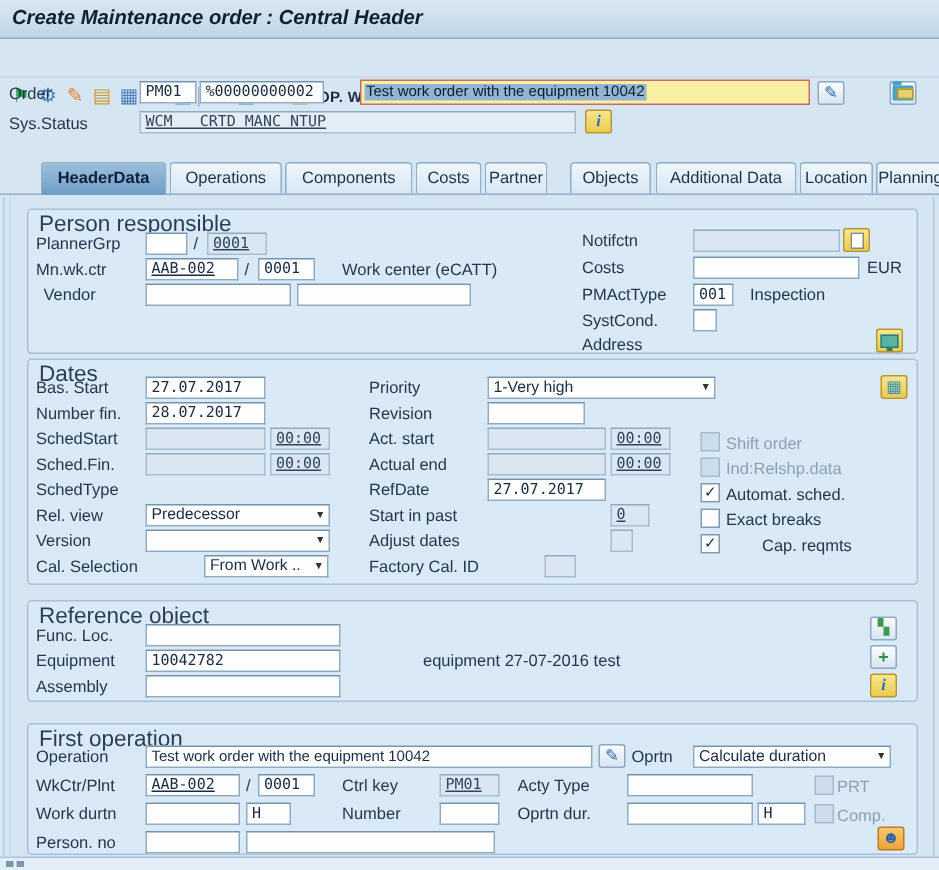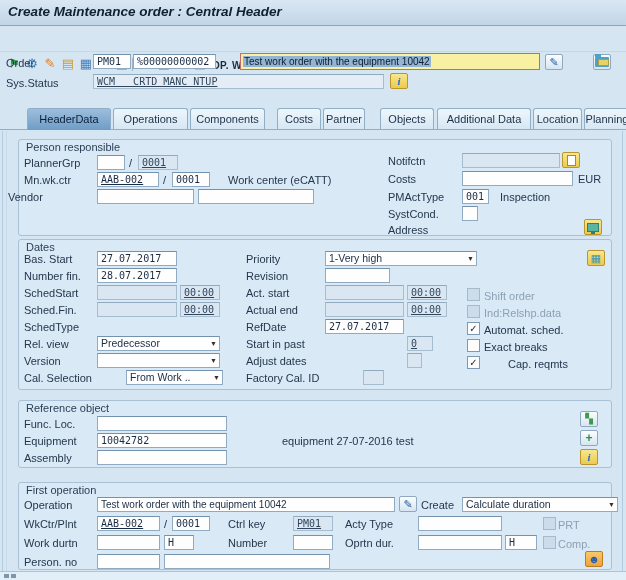--- a/index.html
+++ b/index.html
@@ -30,26 +30,26 @@
   .fld.sans{font-family:"Liberation Sans",sans-serif;}
   .ul{text-decoration:underline;}
   .descfld{height:17px;box-sizing:border-box;background:#f8f0a2;border:1px solid #c96a6a;
            font-size:10px;line-height:14px;padding:1px 2px;white-space:nowrap;overflow:hidden;}
   .descfld .sel{background:#93b5d3;color:#0e1c2e;padding:0 1px;}
   .dd{height:15px;box-sizing:border-box;background:#fefefe;border:1px solid #8fabc4;border-top-color:#7392ae;
       font-size:10.5px;line-height:13px;color:#1a2c44;padding:0 14px 0 3px;white-space:nowrap;overflow:hidden;}
   .dd .arr{position:absolute;right:2px;top:3px;font-size:7px;color:#333;line-height:8px;}
   
   .grp{box-sizing:border-box;border:1px solid #a9c1d6;border-radius:3px;background:#d9e9f6;}
-  .gtitle{font-size:11px;color:#2a3e56;white-space:nowrap;}
+  .gtitle{font-size:15px;color:#2a3e56;white-space:nowrap;}
   
   .tab{top:108px;height:21px;box-sizing:border-box;border:1px solid #8fafc9;border-bottom:none;
        border-radius:3px 3px 0 0;background:linear-gradient(#eef6fc,#d6e7f3);
        font-size:11px;color:#1c3048;text-align:center;line-height:20px;overflow:hidden;}
-  .tab.active{background:linear-gradient(#9dbedd,#6f9cc6);color:#0a2038;font-weight:normal;height:22px;z-index:3;}
+  .tab.active{background:linear-gradient(#9dbedd,#6f9cc6);color:#0a2038;font-weight:bold;height:22px;z-index:3;}
   .tabline{left:0;top:129px;width:626px;height:1px;background:#8fafc9;z-index:1;}
   
   .btn{width:18px;height:16px;box-sizing:border-box;background:linear-gradient(#fbfdfe,#d7e5f0);
        border:1px solid #8fa9c2;border-radius:2px;display:flex;align-items:center;justify-content:center;
        font-size:10px;line-height:10px;}
   .btn.yellow{background:linear-gradient(#f8e78e,#ebca4e);border-color:#b9952c;}
   .btn.orange{background:linear-gradient(#f8c96a,#eda33c);border-color:#bb7d1f;}
   .g-pencil{color:#2a62aa;font-size:11px;}
   .g-info{font-family:"Liberation Serif",serif;font-style:italic;font-weight:bold;color:#2c6cc0;font-size:11px;}
   .g-org{color:#3f9a50;font-size:10px;}
@@ -113,21 +113,21 @@
 
   <span class="abs lbl" style="left:6px;top:77px">Sys.Status</span>
   <div class="abs fld ro" style="left:93px;top:74px;width:291px;background:#e4edf5">WCM   CRTD MANC NTUP</div>
   <div class="abs btn yellow" style="left:390px;top:73px">
     <span class="g-info">i</span>
   </div>
 
   <div class="abs tabline"></div>
   <div class="abs tab active" style="left:27px;width:84px">HeaderData</div>
   <div class="abs tab" style="left:113px;width:75px">Operations</div>
-  <div class="abs tab" style="left:190px;width:75px">Components</div>
+  <div class="abs tab" style="left:190px;width:85px">Components</div>
   <div class="abs tab" style="left:277px;width:44px">Costs</div>
   <div class="abs tab" style="left:323px;width:42px">Partner</div>
   <div class="abs tab" style="left:380px;width:54px">Objects</div>
   <div class="abs tab" style="left:437px;width:94px">Additional Data</div>
   <div class="abs tab" style="left:533px;width:49px">Location</div>
   <div class="abs tab" style="left:584px;width:46px">Planning</div>
 
   <div class="abs vline" style="left:2px;top:131px;height:440px"></div>
   <div class="abs vline" style="left:6px;top:131px;height:440px;background:#c6d9e8"></div>
   <div class="abs vline" style="left:622px;top:131px;height:440px"></div>
@@ -139,21 +139,21 @@
   <div class="abs fld" style="left:97px;top:155px;width:28px"></div>
   <span class="abs lbl" style="left:129px;top:157px">/</span>
   <div class="abs fld ro" style="left:138px;top:155px;width:40px">0001</div>
 
   <span class="abs lbl" style="left:24px;top:174px">Mn.wk.ctr</span>
   <div class="abs fld ul" style="left:97px;top:172px;width:62px">AAB-002</div>
   <span class="abs lbl" style="left:163px;top:174px">/</span>
   <div class="abs fld" style="left:172px;top:172px;width:38px">0001</div>
   <span class="abs lbl" style="left:228px;top:174px">Work center (eCATT)</span>
 
-  <span class="abs lbl" style="left:8px;top:191px">Vendor</span>
+  <span class="abs lbl" style="left:29px;top:191px">Vendor</span>
   <div class="abs fld" style="left:97px;top:189px;width:97px"></div>
   <div class="abs fld" style="left:198px;top:189px;width:116px"></div>
 
   <span class="abs lbl" style="left:388px;top:155px">Notifctn</span>
   <div class="abs fld ro" style="left:462px;top:153px;width:98px"></div>
   <div class="abs btn yellow" style="left:562px;top:152px">
     <span class="ico-page"></span>
   </div>
 
   <span class="abs lbl" style="left:388px;top:173px">Costs</span>
@@ -191,21 +191,21 @@
   <div class="abs dd" style="left:97px;top:336px;width:123px">
     <span>Predecessor</span>
     <span class="arr">▼</span>
   </div>
   <span class="abs lbl" style="left:24px;top:355px">Version</span>
   <div class="abs dd" style="left:97px;top:353px;width:123px">
     <span></span>
     <span class="arr">▼</span>
   </div>
   <span class="abs lbl" style="left:24px;top:372px">Cal. Selection</span>
-  <div class="abs dd" style="left:126px;top:370px;width:97px">
+  <div class="abs dd" style="left:136px;top:370px;width:83px">
     <span>From Work ..</span>
     <span class="arr">▼</span>
   </div>
 
   <span class="abs lbl" style="left:246px;top:253px">Priority</span>
   <div class="abs dd" style="left:325px;top:251px;width:152px">
     <span>1-Very high</span>
     <span class="arr">▼</span>
   </div>
   <span class="abs lbl" style="left:246px;top:270px">Revision</span>
@@ -262,22 +262,22 @@
   </div>
 
   <div class="abs grp" style="left:18px;top:482px;width:594px;height:88px"></div>
   <span class="abs gtitle" style="left:26px;top:484px">First operation</span>
 
   <span class="abs lbl" style="left:24px;top:499px">Operation</span>
   <div class="abs fld sans" style="left:97px;top:497px;width:298px">Test work order with the equipment 10042</div>
   <div class="abs btn" style="left:399px;top:496px">
     <span class="g-pencil">✎</span>
   </div>
-  <span class="abs lbl" style="left:421px;top:499px">Create</span>
-  <div class="abs dd" style="left:462px;top:497px;width:156px">
+  <span class="abs lbl" style="left:421px;top:499px">Oprtn</span>
+  <div class="abs dd" style="left:462px;top:497px;width:132px">
     <span>Calculate duration</span>
     <span class="arr">▼</span>
   </div>
 
   <span class="abs lbl" style="left:24px;top:518px">WkCtr/Plnt</span>
   <div class="abs fld ul" style="left:97px;top:516px;width:63px">AAB-002</div>
   <span class="abs lbl" style="left:164px;top:518px">/</span>
   <div class="abs fld" style="left:172px;top:516px;width:38px">0001</div>
   <span class="abs lbl" style="left:228px;top:518px">Ctrl key</span>
   <div class="abs fld ro" style="left:293px;top:516px;width:40px">PM01</div>

